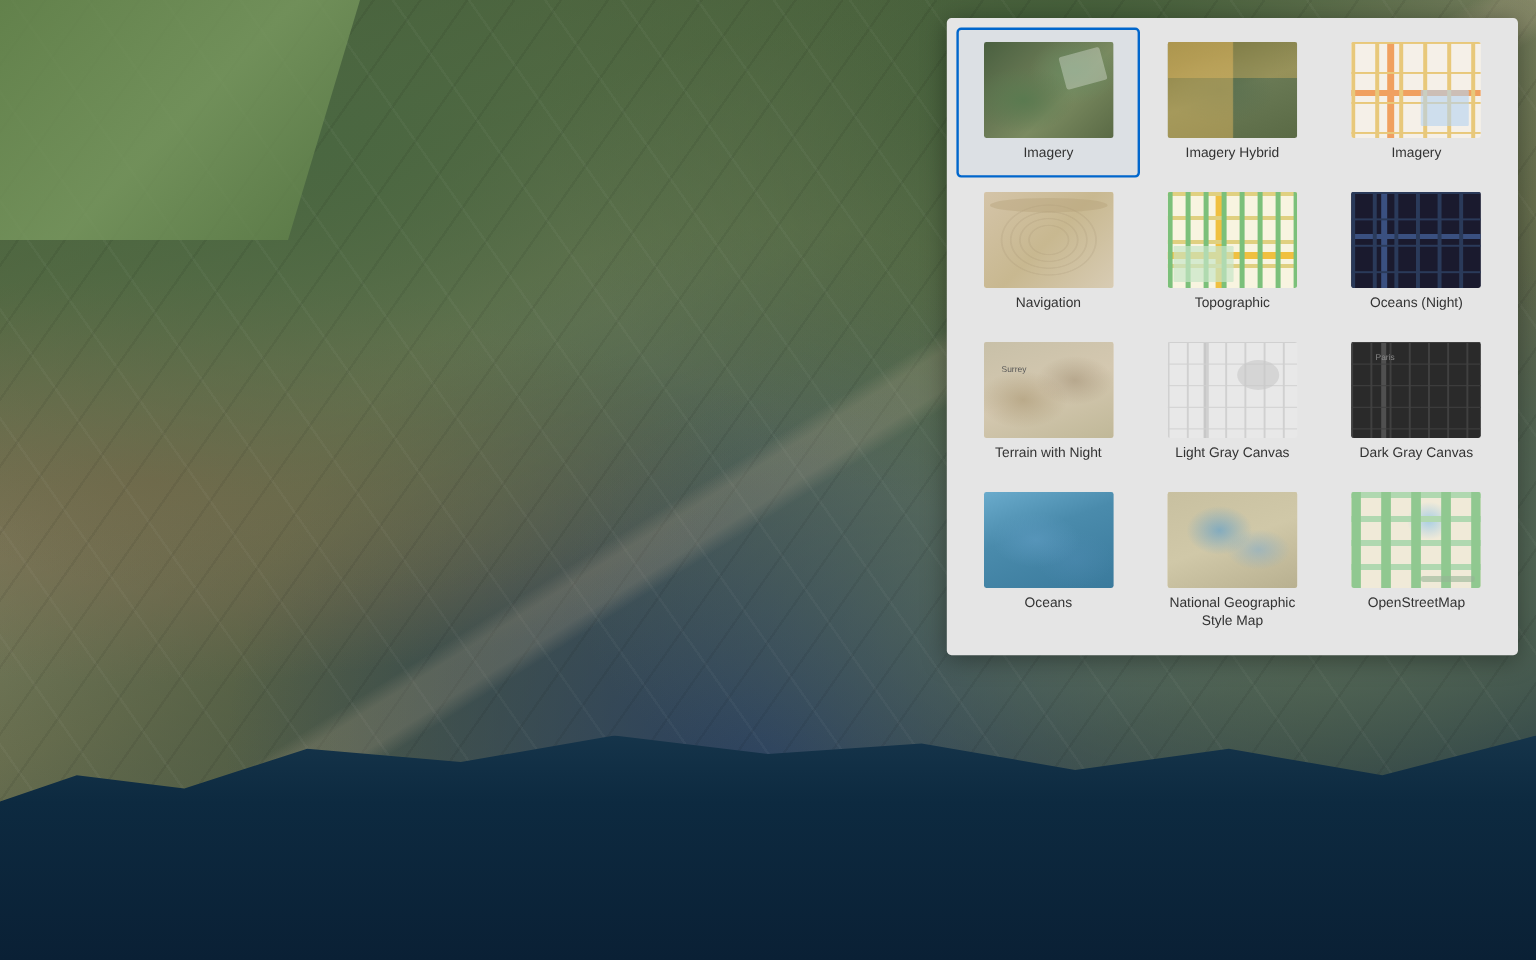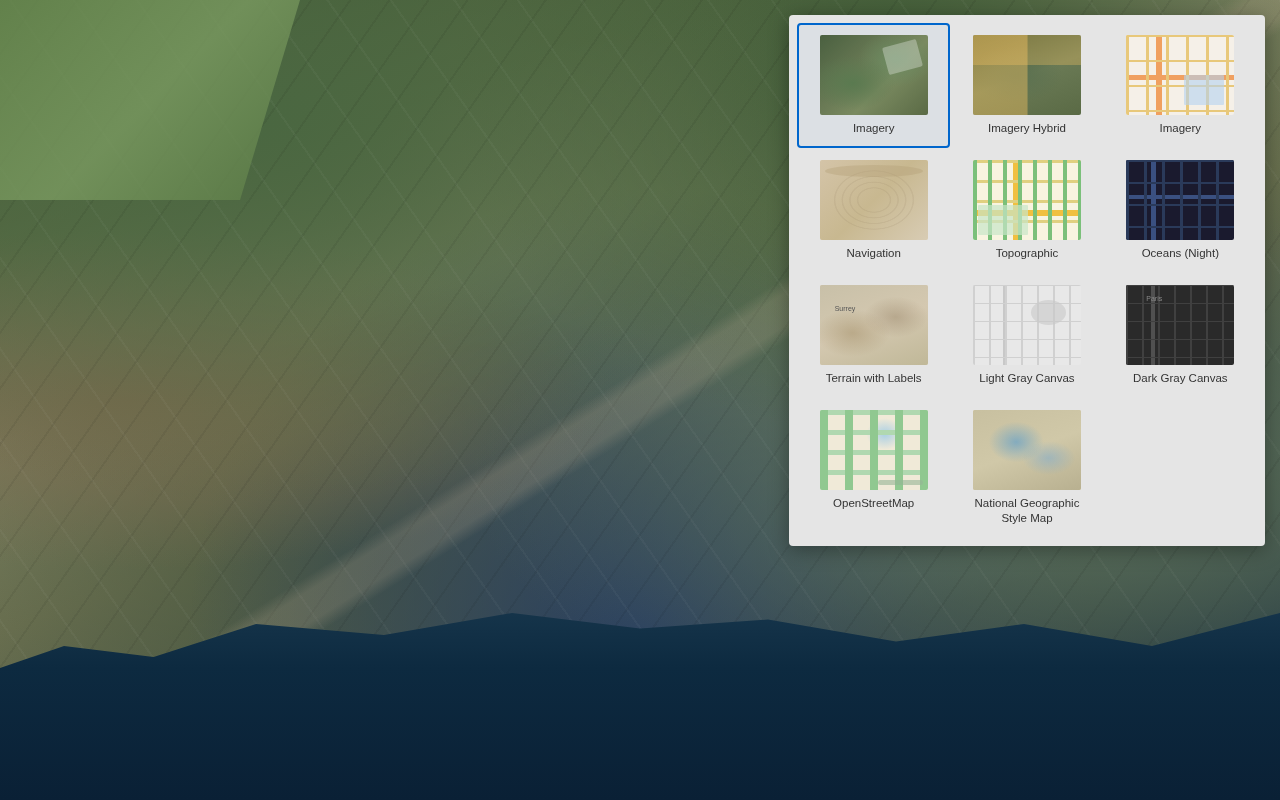--- a/index.html
+++ b/index.html
@@ -389,32 +389,36 @@
       <div class="basemap-item">
         <div class="basemap-thumb thumb-navigation"></div>
         <div class="basemap-label">Topographic</div>
       </div>
       <div class="basemap-item">
         <div class="basemap-thumb thumb-streets-night"></div>
         <div class="basemap-label">Oceans (Night)</div>
       </div>
       <div class="basemap-item">
         <div class="basemap-thumb thumb-terrain"></div>
-        <div class="basemap-label">Terrain with Labels</div>
+        <div class="basemap-label">Terrain with Night</div>
       </div>
       <div class="basemap-item">
         <div class="basemap-thumb thumb-light-gray"></div>
         <div class="basemap-label">Light Gray Canvas</div>
       </div>
       <div class="basemap-item">
         <div class="basemap-thumb thumb-dark-gray"></div>
         <div class="basemap-label">Dark Gray Canvas</div>
       </div>
       <div class="basemap-item">
+        <div class="basemap-thumb thumb-oceans"></div>
+        <div class="basemap-label">Oceans</div>
+      </div>
+      <div class="basemap-item">
+        <div class="basemap-thumb thumb-natgeo"></div>
+        <div class="basemap-label">National Geographic Style Map</div>
+      </div>
+      <div class="basemap-item">
         <div class="basemap-thumb thumb-osm"></div>
         <div class="basemap-label">OpenStreetMap</div>
       </div>
-      <div class="basemap-item">
-        <div class="basemap-thumb thumb-natgeo"></div>
-        <div class="basemap-label">National Geographic Style Map</div>
-      </div>
     </div>
 </div>
 
 </body></html>

